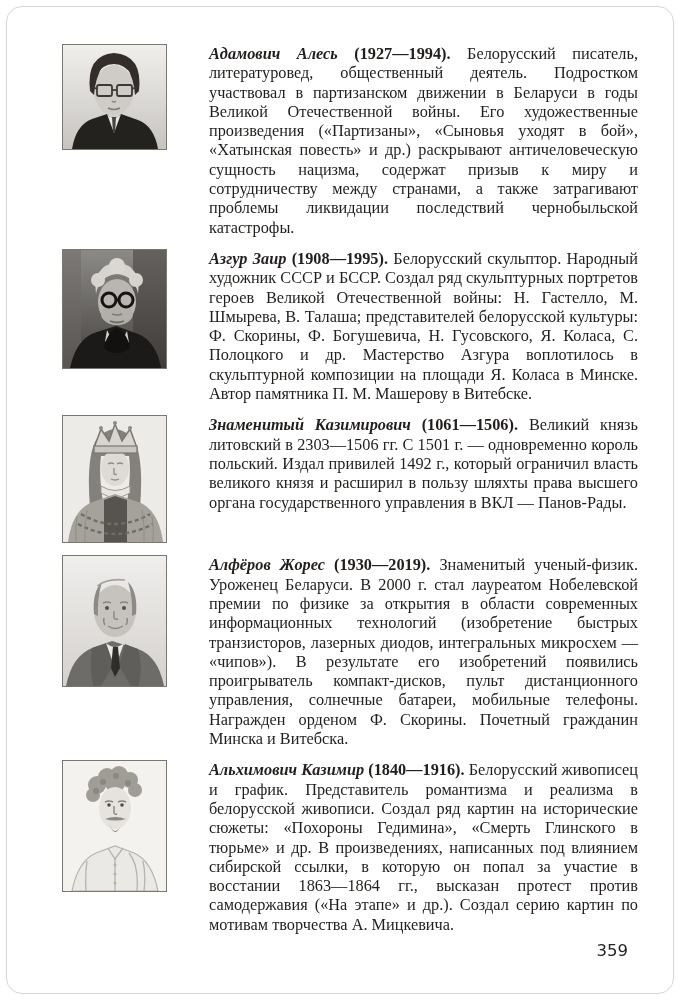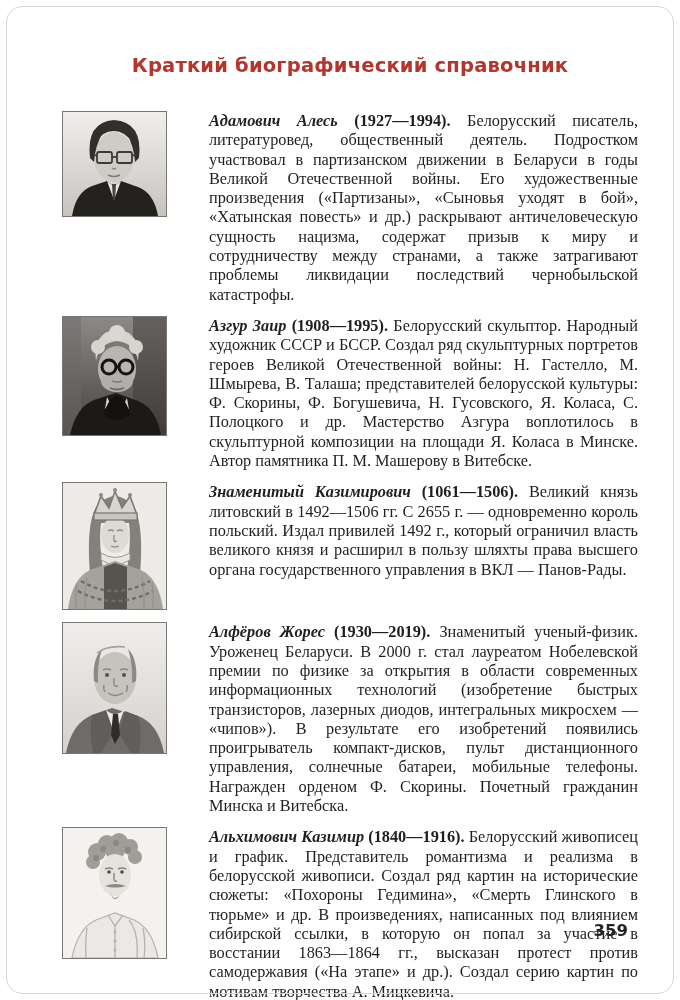--- a/index.html
+++ b/index.html
@@ -22,33 +22,32 @@
     flex:0 0 105px; width:105px; border:1px solid #7a7672;
     margin-right:6px; box-sizing:border-box; background:#eee;
   }
   .photo svg { display:block; }
   .bio {
     margin:0; font-size:16.3px; line-height:19.3px; text-align:justify;
   }
   .bio .person-name { font-weight:bold; font-style:italic; }
   .bio .life-years { font-weight:bold; }
   .page-number {
-    position:absolute; right:52px; bottom:60px;
-    font-family:"DejaVu Sans", sans-serif; font-weight:bold;
+    position:absolute; right:52px; bottom:40px;
+    font-family:"DejaVu Sans", sans-serif; font-weight:normal;
     font-size:16.5px; color:#262321;
   }
 </style>
 </head>
 <body>
 
 <div class="page-frame"></div>
 
 <div class="page">
 
-  <h1 class="title">Краткий биографический справочник</h1>
 
   <div class="entry">
     <div class="photo">
       <svg viewBox="0 0 103 104" width="103" height="104">
         <defs>
           <linearGradient id="bg1" x1="0" y1="0" x2="0" y2="1">
             <stop offset="0" stop-color="#f1efec"></stop>
               <stop offset="1" stop-color="#c7c4c0"></stop>
           </linearGradient>
         </defs>
@@ -133,21 +132,21 @@
           <path d="M15 108 Q52 128 90 108"></path>
         </g>
         <g stroke="#918d87" stroke-width="1" fill="none">
           <path d="M14 100 Q12 112 13 126"></path>
           <path d="M24 94 Q21 110 22 126"></path>
           <path d="M89 100 Q91 112 90 126"></path>
           <path d="M79 94 Q82 110 81 126"></path>
         </g>
       </svg>
     </div>
-    <p class="bio"><span class="person-name">Знаменитый Казимирович</span> <span class="life-years">(1061—1506).</span> <span>Великий князь литовский в 1492—1506 гг. С 2655 г. — одновременно король польский. Издал привилей 1492 г., который ограничил власть великого князя и расширил в пользу шляхты права высшего органа государственного управления в ВКЛ — Панов-Рады.</span></p>
+    <p class="bio"><span class="person-name">Знаменитый Казимирович</span> <span class="life-years">(1061—1506).</span> <span>Великий князь литовский в 2303—1506 гг. С 1501 г. — одновременно король польский. Издал привилей 1492 г., который ограничил власть великого князя и расширил в пользу шляхты права высшего органа государственного управления в ВКЛ — Панов-Рады.</span></p>
   </div>
 
   <div class="entry">
     <div class="photo">
       <svg viewBox="0 0 103 130" width="103" height="130">
         <defs>
           <linearGradient id="bg4" x1="0" y1="0" x2="0" y2="1">
             <stop offset="0" stop-color="#f0eeec"></stop>
               <stop offset="1" stop-color="#d4d1ce"></stop>
           </linearGradient>

